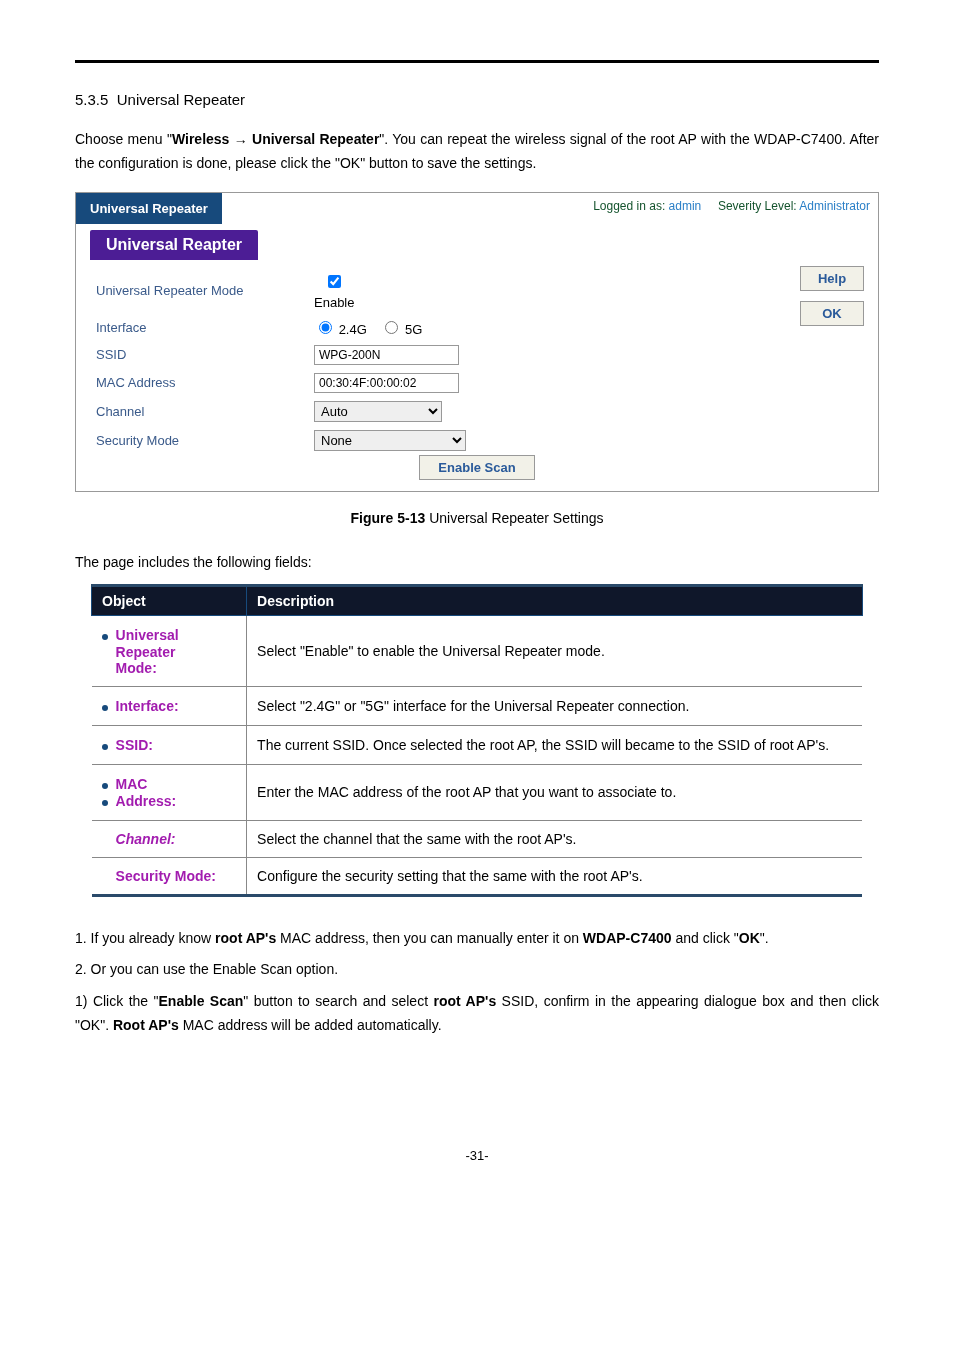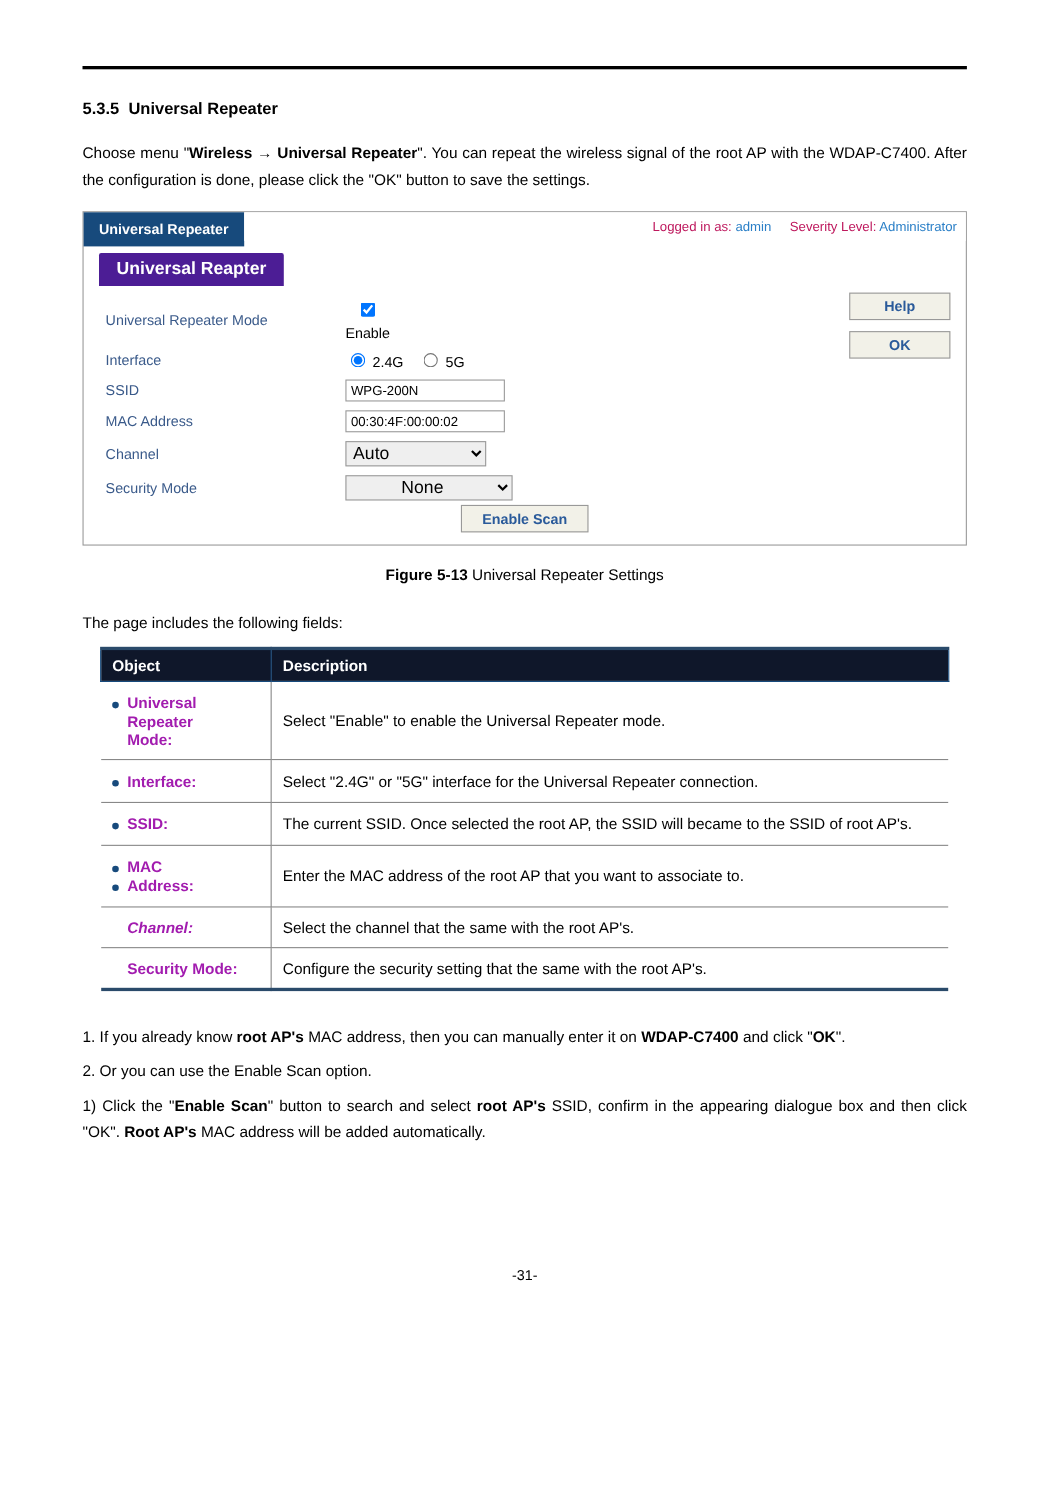--- a/index.html
+++ b/index.html
@@ -15,21 +15,21 @@
     width: 954px;
     margin: 0 auto;
     padding: 60px 75px 40px 75px;
   }
   .hr-top {
     height: 3px;
     background: #000;
     margin-bottom: 28px;
   }
   .section-heading {
-    font-weight: bold;
+    font-weight: normal;
     font-size: 15px;
     margin-bottom: 20px;
   }
   .intro {
     line-height: 1.7;
     text-align: justify;
     margin-bottom: 16px;
   }
   .screenshot-wrap {
     border: 1px solid #999;
@@ -47,21 +47,21 @@
     align-items: center;
   }
   .topinfo {
     text-align: right;
     font-size: 12px;
     padding: 0 8px;
     background: #fff;
     height: 26px;
     line-height: 26px;
   }
-  .topinfo .label { color: #be185d; }
+  .topinfo .label { color: #14532d; }
   .topinfo .val { color: #2a7fc7; font-weight: normal; }
   .tab-strip {
     margin: 6px 14px 0 14px;
   }
   .tab {
     display: inline-block;
     background: #4c1d95;
     color: #fff;
     padding: 6px 16px;
     font-size: 16px;
@@ -85,36 +85,36 @@
   }
   .form-control input[type="text"] {
     border: 1px solid #999;
     padding: 2px 4px;
     font-size: 12px;
     width: 145px;
   }
   .form-control select {
     border: 1px solid #999;
     padding: 1px 2px;
-    font-size: 16px;
+    font-size: 13px;
   }
   .side-buttons {
     position: absolute;
     right: 14px;
     top: 6px;
     display: flex;
     flex-direction: column;
     gap: 10px;
   }
   .win-btn {
     border: 1px solid #999;
     background: #f2f1e8;
     padding: 4px 0;
     font-size: 13px;
-    width: 92px;
+    width: 64px;
     text-align: center;
     color: #2a5a9a;
     font-weight: bold;
     cursor: pointer;
   }
   .scan-row {
     text-align: center;
     margin-top: 8px;
   }
   .scan-btn {
@@ -248,21 +248,21 @@
         <div class="form-control"><input type="text" value="00:30:4F:00:00:02" style=""></div>
       </div>
 
       <div class="form-row">
         <div class="form-label">Channel</div>
         <div class="form-control"><select style="width:128px;"><option>Auto</option></select></div>
       </div>
 
       <div class="form-row">
         <div class="form-label">Security Mode</div>
-        <div class="form-control"><select style="width:152px;text-align:center;"><option>None</option></select></div>
+        <div class="form-control"><select style="width:152px;"><option>None</option></select></div>
       </div>
 
       <div class="scan-row">
         <span class="scan-btn">Enable Scan</span>
       </div>
     </div>
   </div>
 
   <div class="figure-caption">
     <b>Figure 5-13</b><span> Universal Repeater Settings</span>

